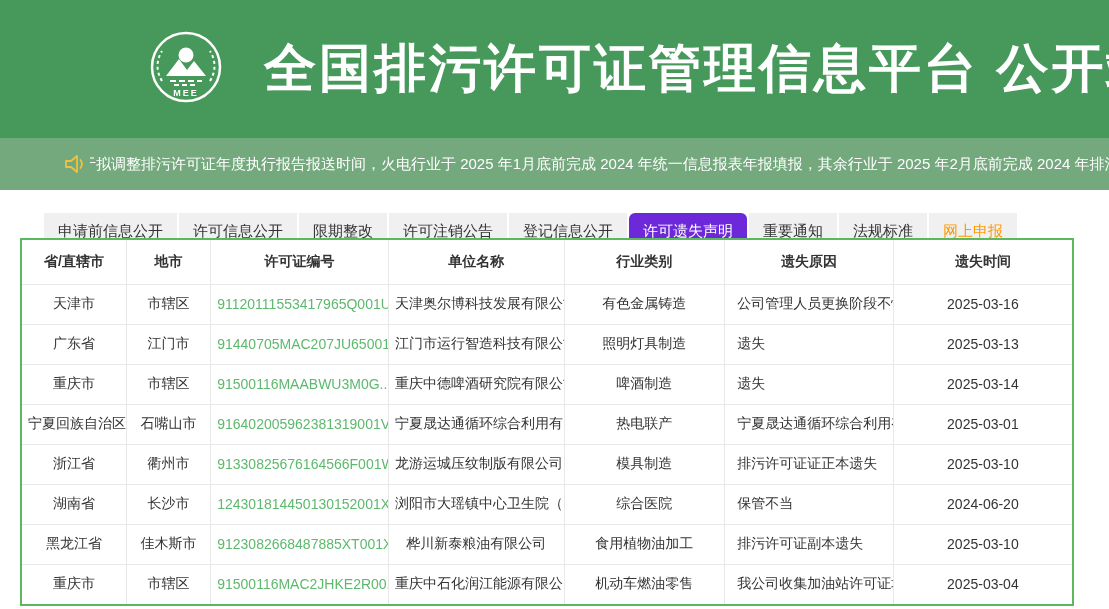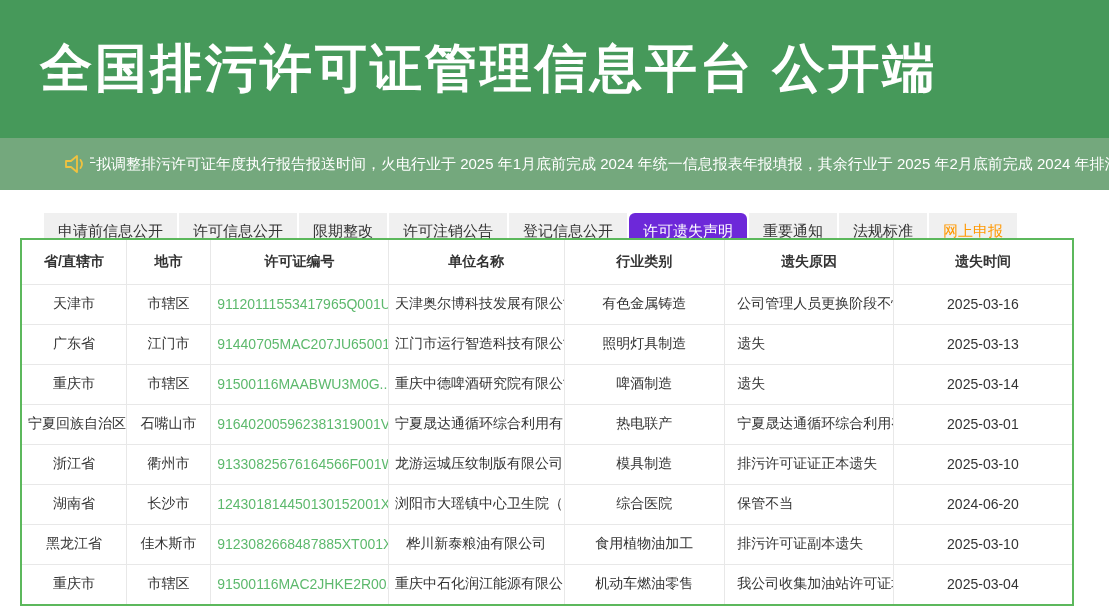--- a/index.html
+++ b/index.html
@@ -54,20 +54,36 @@
   tbody tr:last-child td{border-bottom:none;}
   td.cell-permit{color:#5db96d;cursor:pointer;}
   td.cell-reason{text-align:left;padding-left:12px;}
 </style>
 </head>
 <body>
 
 <div>
 
   <div class="site-header">
+    <div class="logo">
+      <svg width="76" height="76" viewBox="0 0 76 76">
+        <circle cx="38" cy="38" r="34" fill="none" stroke="#ffffff" stroke-width="2.5"></circle>
+
+        <path d="M14 52 C8 42 8 32 14 22" fill="none" stroke="#ffffff" stroke-width="2" stroke-dasharray="3,3"></path>
+        <path d="M62 52 C68 42 68 32 62 22" fill="none" stroke="#ffffff" stroke-width="2" stroke-dasharray="3,3"></path>
+
+        <circle cx="38" cy="26" r="7.5" fill="#ffffff"></circle>
+
+        <path d="M18 47 L31 30 L39 41 L46 32 L58 47 Z" fill="#ffffff"></path>
+
+        <path d="M22 52 H54" stroke="#ffffff" stroke-width="2" stroke-dasharray="6,3"></path>
+        <path d="M26 56 H50" stroke="#ffffff" stroke-width="2" stroke-dasharray="5,3"></path>
+        <text x="38" y="67" text-anchor="middle" fill="#ffffff" font-size="9" font-weight="bold" letter-spacing="2">MEE</text>
+      </svg>
+    </div>
     <div class="site-title">全国排污许可证管理信息平台  公开端</div>
   </div>
 
   <div class="notice-bar">
     <div class="notice-icon">
       <svg width="22" height="20" viewBox="0 0 22 20">
         <path d="M2 7 L7 7 L13 2 L13 18 L7 13 L2 13 Z" fill="none" stroke="#f0c240" stroke-width="1.8" stroke-linejoin="round"></path>
         <path d="M16.5 6 Q19.5 10 16.5 14" fill="none" stroke="#f0c240" stroke-width="1.8" stroke-linecap="round"></path>
       </svg>
     </div>

